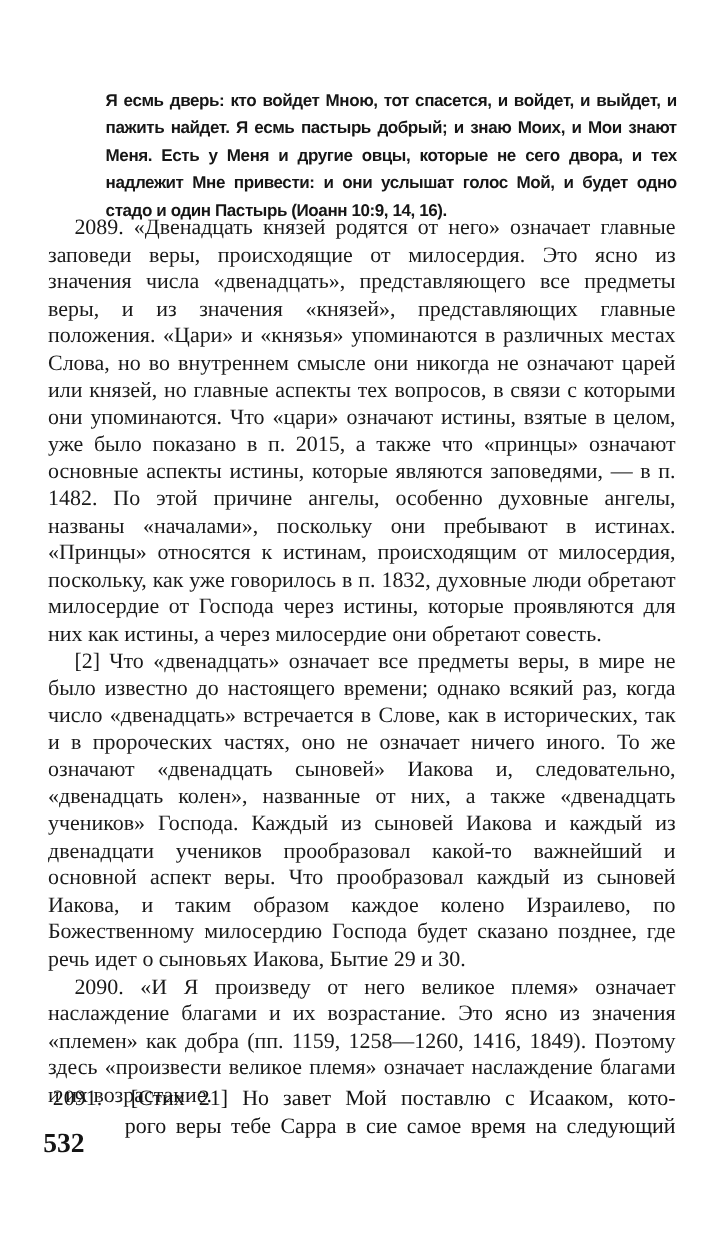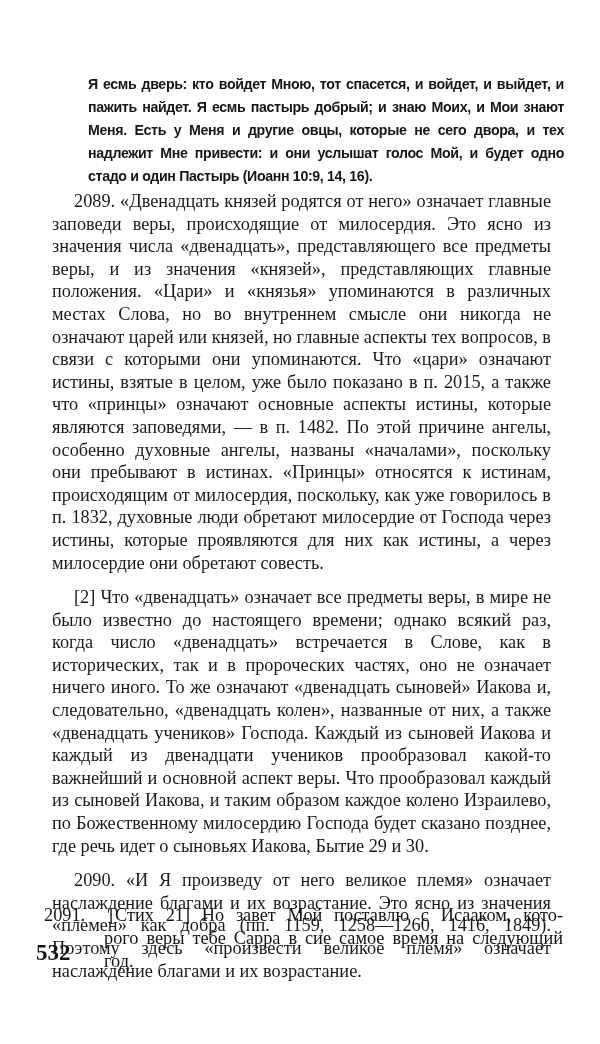--- a/index.html
+++ b/index.html
@@ -8,21 +8,21 @@
     position: absolute; left: 88px; top: 73px; width: 476px;
     font-family: Liberation Sans, sans-serif; font-weight: bold;
     font-size: 14.2px; line-height: 23px; letter-spacing: -0.35px;
     text-align: justify; color: #161616;
   }
   .main {
     position: absolute; left: 40px; top: 178px; width: 523px;
     font-family: "Liberation Serif", serif; font-size: 18.3px; line-height: 22.6px;
     text-align: justify; color: #1a1a1a;
   }
-  .main p { margin: 12px; text-indent: 22px; }
+  .main p { margin: 0; text-indent: 22px; }
   .main p.last-line-left { text-align-last: left; }
   .heading {
     position: absolute; left: 40px; top: 904px; width: 523px;
     font-family: "Liberation Serif", serif; font-size: 18.3px; line-height: 23px;
     color: #141414;
   }
   .heading .num { margin-left: 4px; }
   .heading .title { font-weight: normal; margin-left: 12px; }
   .heading .line { display: block; text-align: justify; text-align-last: justify; }
   .heading .indent { padding-left: 52px; }
@@ -39,16 +39,15 @@
 
 <div class="main">
   <p class="last-line-left">2089. «Двенадцать князей родятся от него» означает главные заповеди веры, происходящие от милосердия. Это ясно из значения числа «двенадцать», представляющего все предметы веры, и из значения «князей», представляющих главные положения. «Цари» и «князья» упоминаются в различных местах Слова, но во внутреннем смысле они никогда не означают царей или князей, но главные аспекты тех вопросов, в связи с которыми они упоминаются. Что «цари» означают истины, взятые в целом, уже было показано в п. 2015, а также что «принцы» означают основные аспекты истины, которые являются заповедями, — в п. 1482. По этой причине ангелы, особенно духовные ангелы, названы «началами», поскольку они пребывают в истинах. «Принцы» относятся к истинам, происходящим от милосердия, поскольку, как уже говорилось в п. 1832, духовные люди обретают милосердие от Господа через истины, которые проявляются для них как истины, а через милосердие они обретают совесть.</p>
   <p class="last-line-left">[2] Что «двенадцать» означает все предметы веры, в мире не было известно до настоящего времени; однако всякий раз, когда число «двенадцать» встречается в Слове, как в исторических, так и в пророческих частях, оно не означает ничего иного. То же означают «двенадцать сыновей» Иакова и, следовательно, «двенадцать колен», названные от них, а также «двенадцать учеников» Господа. Каждый из сыновей Иакова и каждый из двенадцати учеников прообразовал какой-то важнейший и основной аспект веры. Что прообразовал каждый из сыновей Иакова, и таким образом каждое колено Израилево, по Божественному милосердию Господа будет сказано позднее, где речь идет о сыновьях Иакова, Бытие 29 и 30.</p>
   <p class="last-line-left">2090. «И Я произведу от него великое племя» означает наслаждение благами и их возрастание. Это ясно из значения «племен» как добра (пп. 1159, 1258—1260, 1416, 1849). Поэтому здесь «произвести великое племя» означает наслаждение благами и их возрастание.</p>
 </div>
 
 <div class="heading">
   <span class="line"><span class="num">2091.</span> <span class="title">[Стих 21] Но завет Мой поставлю с Исааком, кото-</span></span>
   <span class="line title indent">рого веры тебе Сарра в сие самое время на следующий</span>
-  <span class="line title indent end">год.</span>
 </div>
 
 <div class="page-number">532</div>
 
 </body></html>

